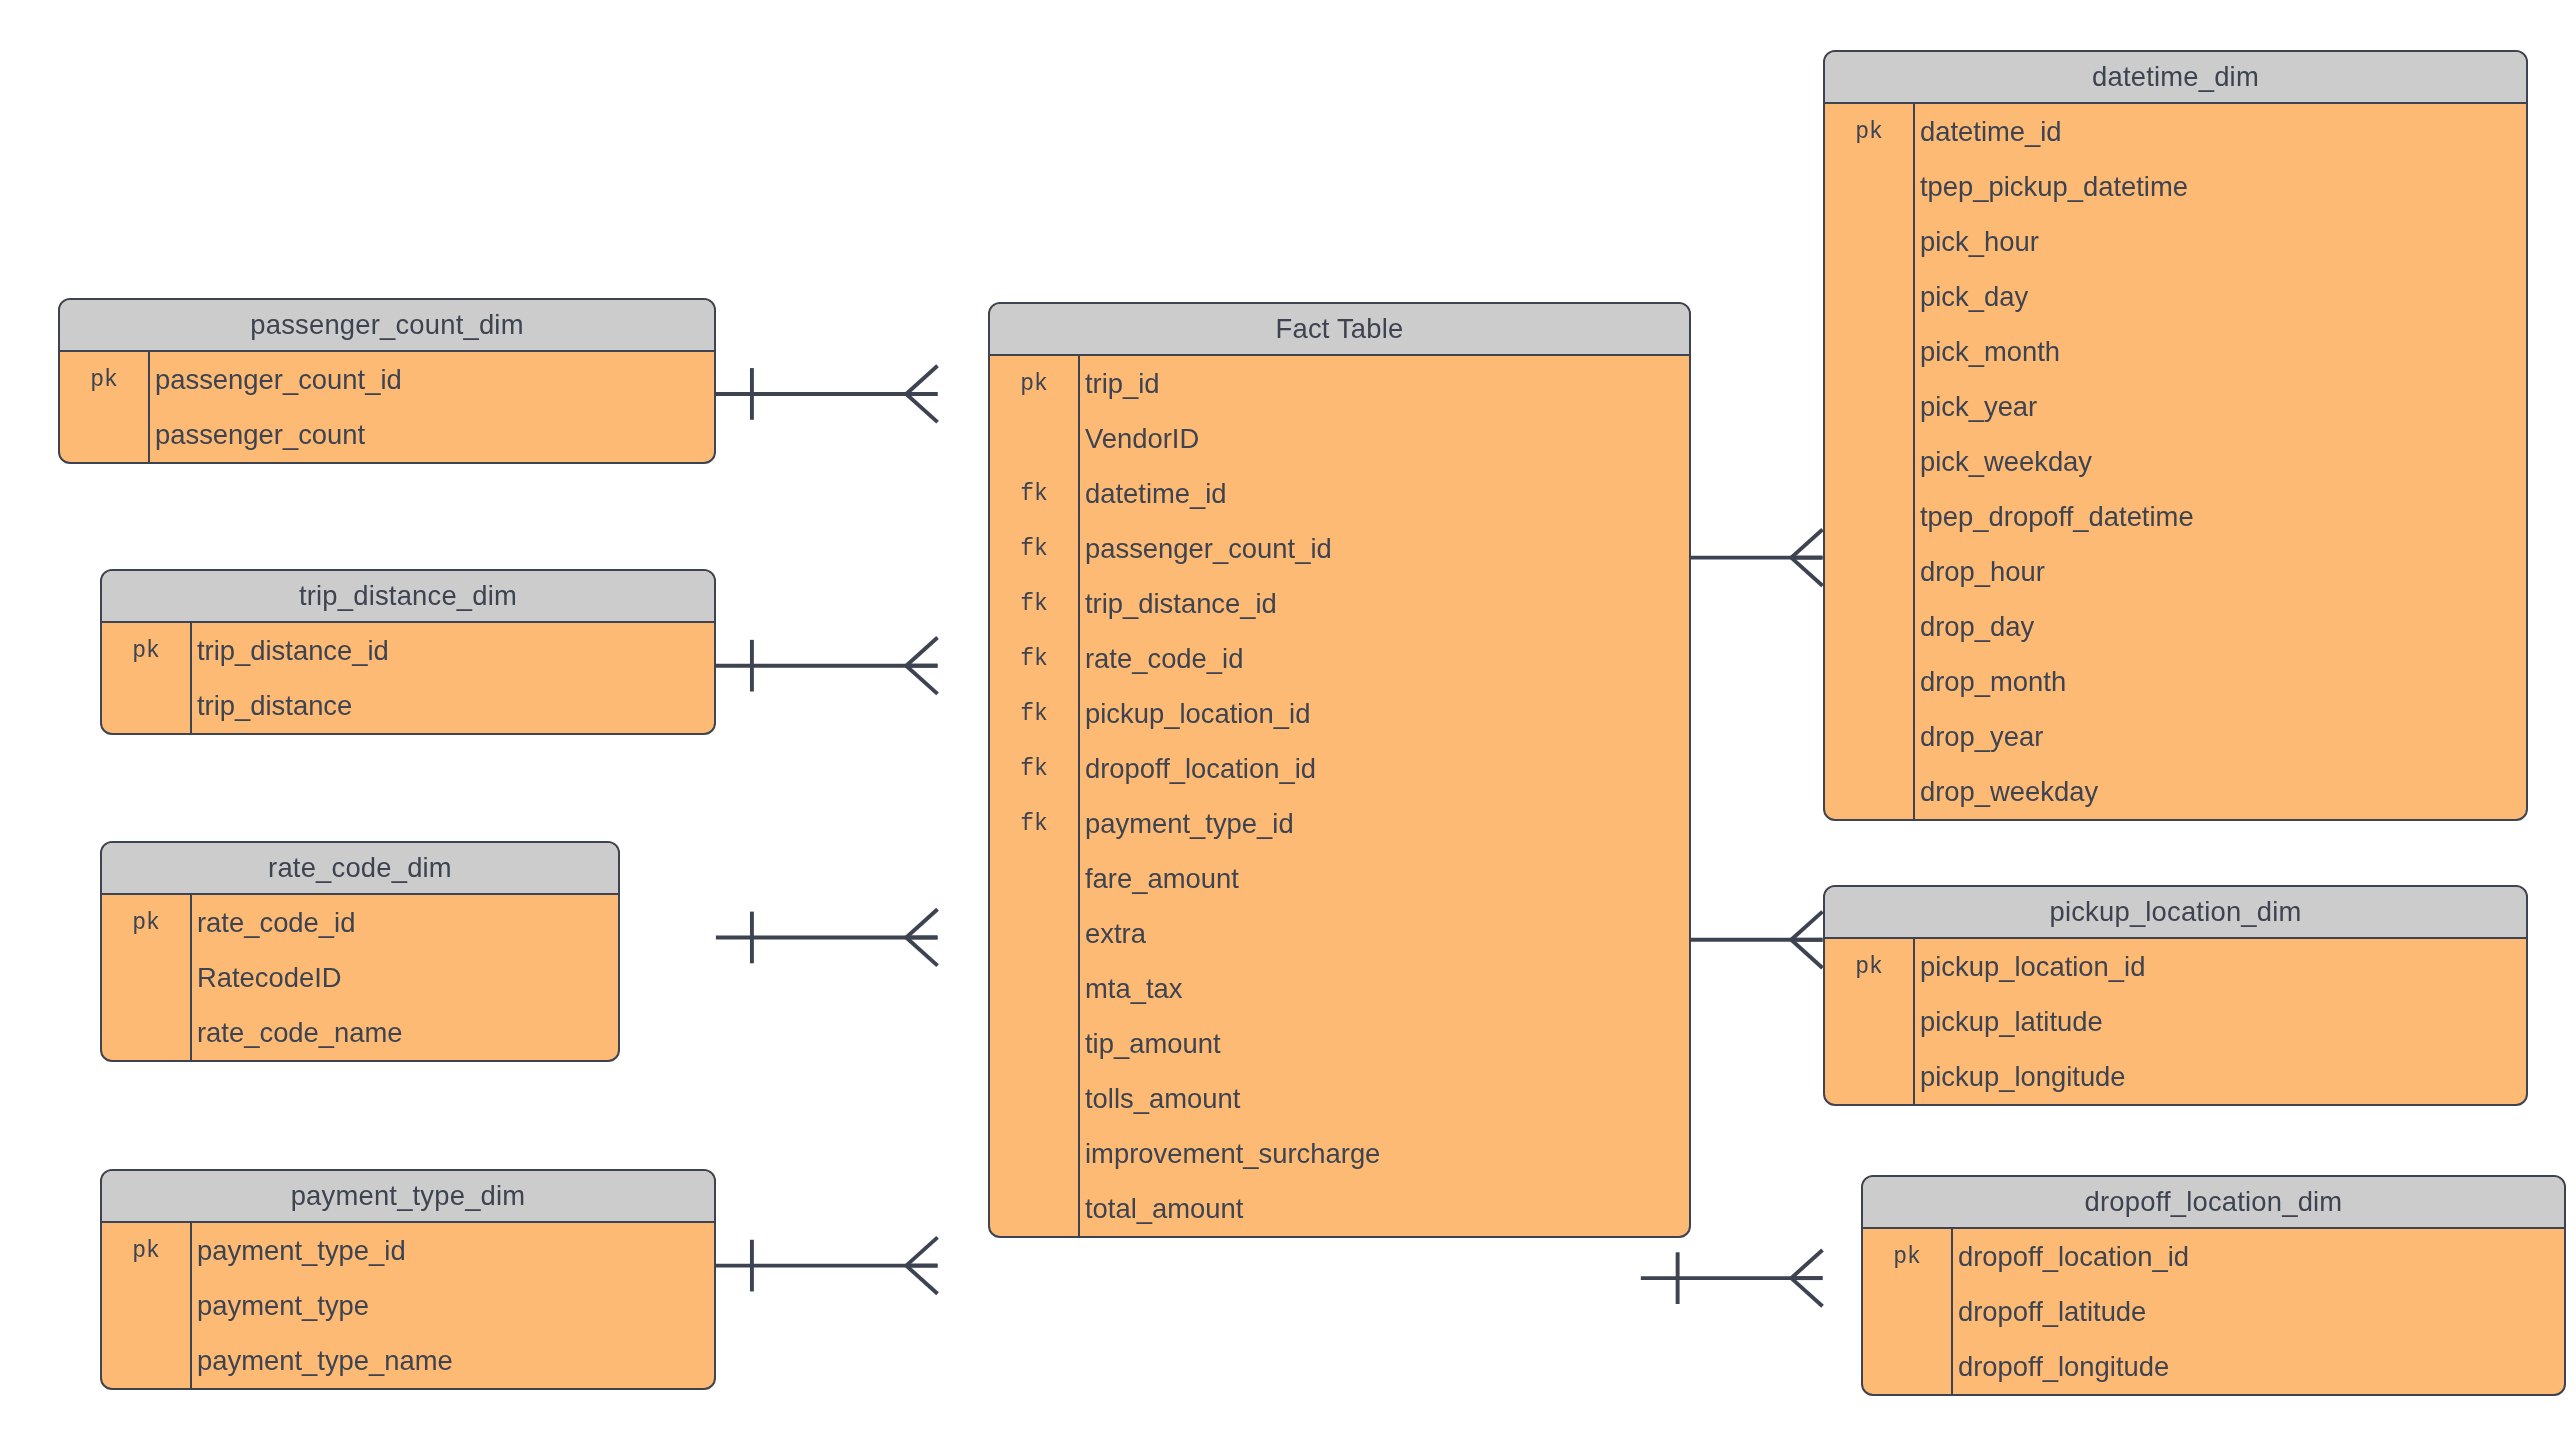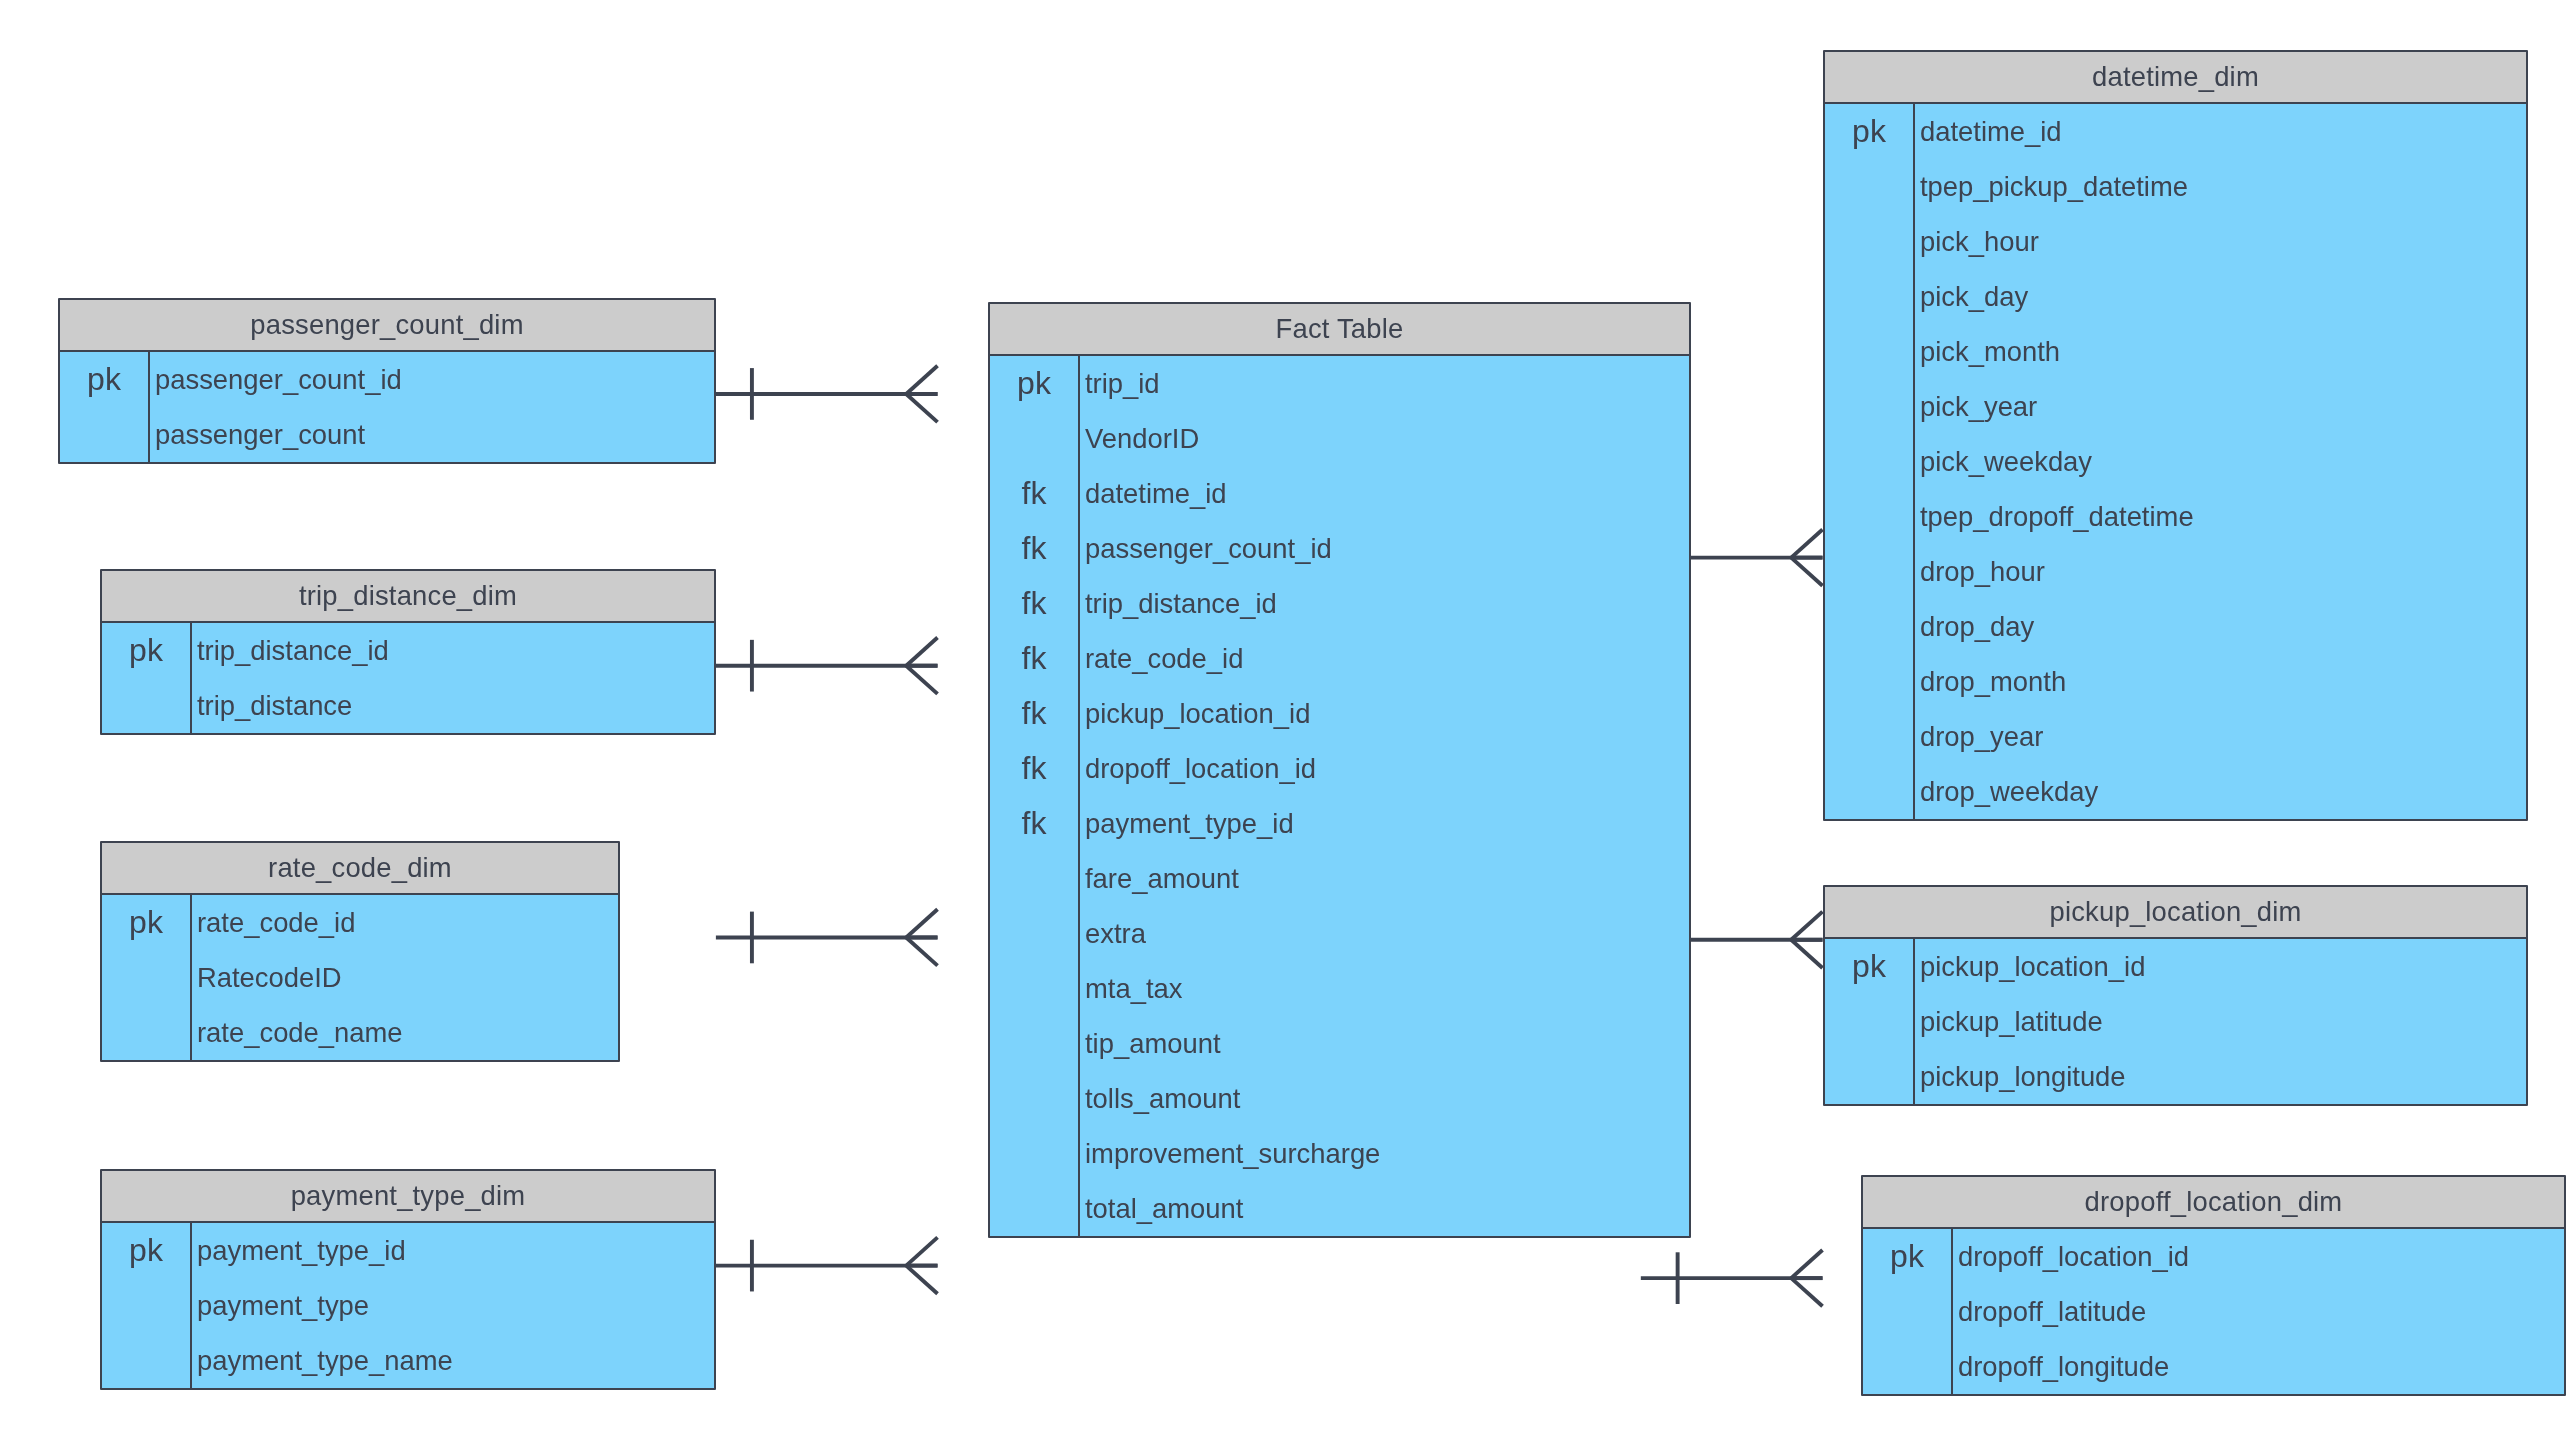--- a/index.html
+++ b/index.html
@@ -23,22 +23,22 @@
     left: 0;
     top: 0;
     width: 2576px;
     height: 1452px;
     pointer-events: none;
   }
   .entity {
     position: absolute;
     box-sizing: border-box;
     border: 2.3px solid #3d4350;
-    border-radius: 1px;
-    background: #7dd3fc;
+    border-radius: 12px;
+    background: #fdba74;
     overflow: hidden;
   }
   .entity-header {
     box-sizing: border-box;
     background: #cccccc;
     border-bottom: 2.3px solid #3d4350;
     height: 52px;
     display: flex;
     align-items: center;
     justify-content: center;
@@ -56,21 +56,22 @@
     height: 55px;
     color: #3d4350;
     font-size: 27.4px;
   }
   .attr-key {
     box-sizing: border-box;
     width: 88px;
     flex: 0 0 88px;
     text-align: center;
     color: #3d4350;
-    font-size: 32px;
+    font-size: 23px;
+    font-family: Liberation Mono, monospace;
   }
   .attr-name {
     box-sizing: border-box;
     padding-left: 7px;
     white-space: nowrap;
   }
   .key-divider {
     position: absolute;
     top: 0;
     bottom: 0;

